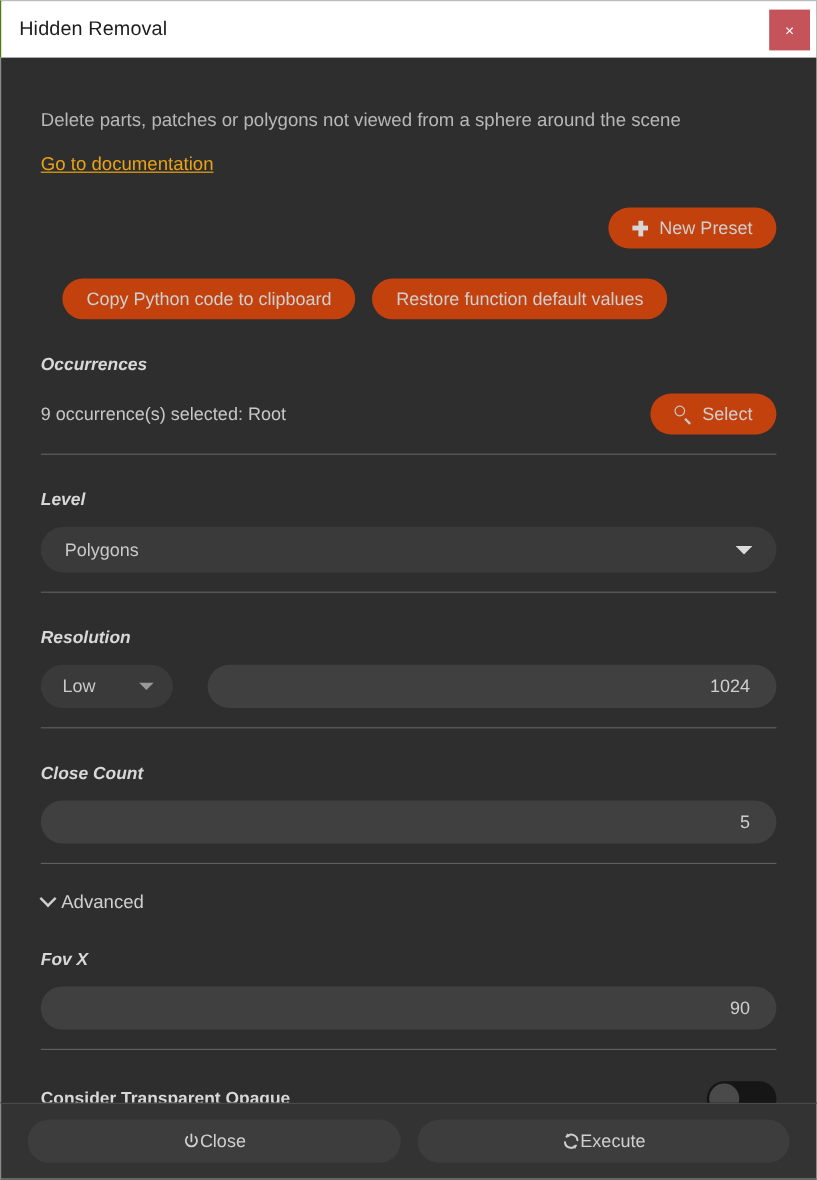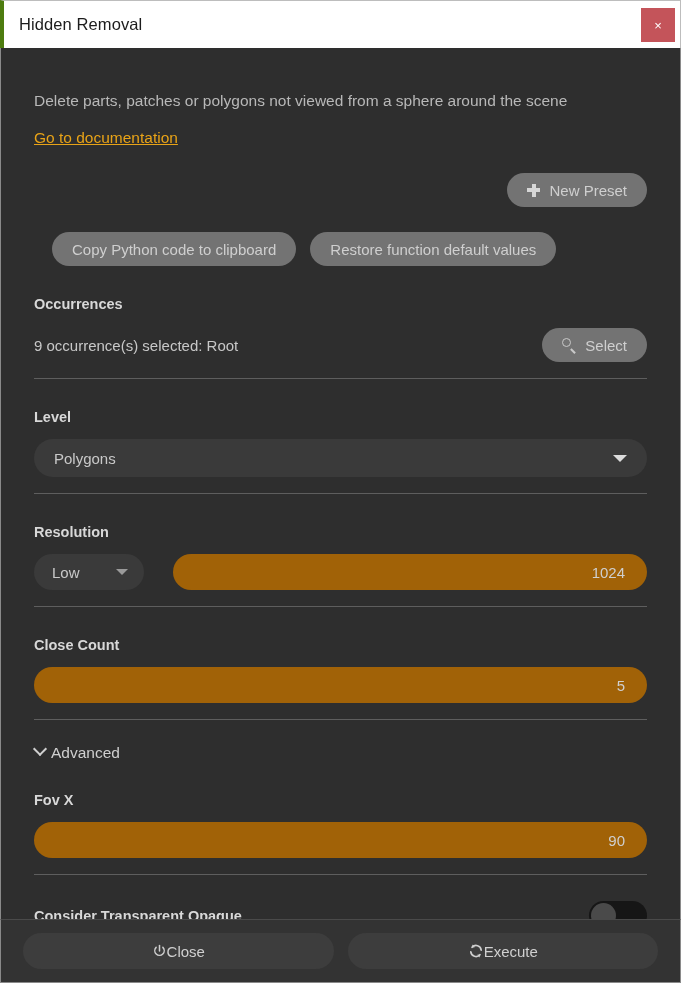--- a/index.html
+++ b/index.html
@@ -24,21 +24,21 @@
     display: flex;
     flex-direction: column;
   }
 
   
   .titlebar {
     position: relative;
     height: 48px;
     min-height: 48px;
     background: #ffffff;
-    border-left: 4px solid #4d7c0f;
+    border-left: 1px solid #4d7c0f;
     border-right: 1px solid #bdbdbd;
     border-top: 1px solid #bdbdbd;
     display: flex;
     align-items: center;
     box-sizing: border-box;
   }
   .title-text {
     font-size: 16.5px;
     color: #1c1c1c;
     padding-left: 15px;
@@ -94,21 +94,21 @@
     cursor: pointer;
   }
 
   .row-right {
     display: flex;
     justify-content: flex-end;
     margin-top: 26px;
   }
 
   .pill {
-    background: #737373;
+    background: #c2410c;
     color: #cfcfcf;
     border: none;
     border-radius: 17px;
     height: 34px;
     font-size: 15px;
     font-family: "Liberation Sans", sans-serif;
     display: inline-flex;
     align-items: center;
     justify-content: flex-end;
     gap: 9px;
@@ -136,20 +136,21 @@
     margin-top: 25px;
     padding-left: 18px;
   }
 
   .section-label {
     color: #d8d8d8;
     font-size: 14.5px;
     font-weight: bold;
     margin-top: 30px;
     margin-bottom: 0;
+    font-style: italic;
   }
 
   .divider {
     height: 1px;
     background: #5e5e5e;
     margin-top: 16px;
   }
 
   .occ-row {
     display: flex;
@@ -228,21 +229,21 @@
     justify-content: space-between;
     padding: 0 16px 0 18px;
     box-sizing: border-box;
     color: #c9c9c9;
     font-size: 15px;
     cursor: pointer;
   }
   .num-field {
     flex: 1;
     height: 36px;
-    background: #a16207;
+    background: #404040;
     border-radius: 18px;
     display: flex;
     align-items: center;
     justify-content: flex-end;
     padding-right: 22px;
     box-sizing: border-box;
     color: #cfcfcf;
     font-size: 15px;
     cursor: text;
   }

